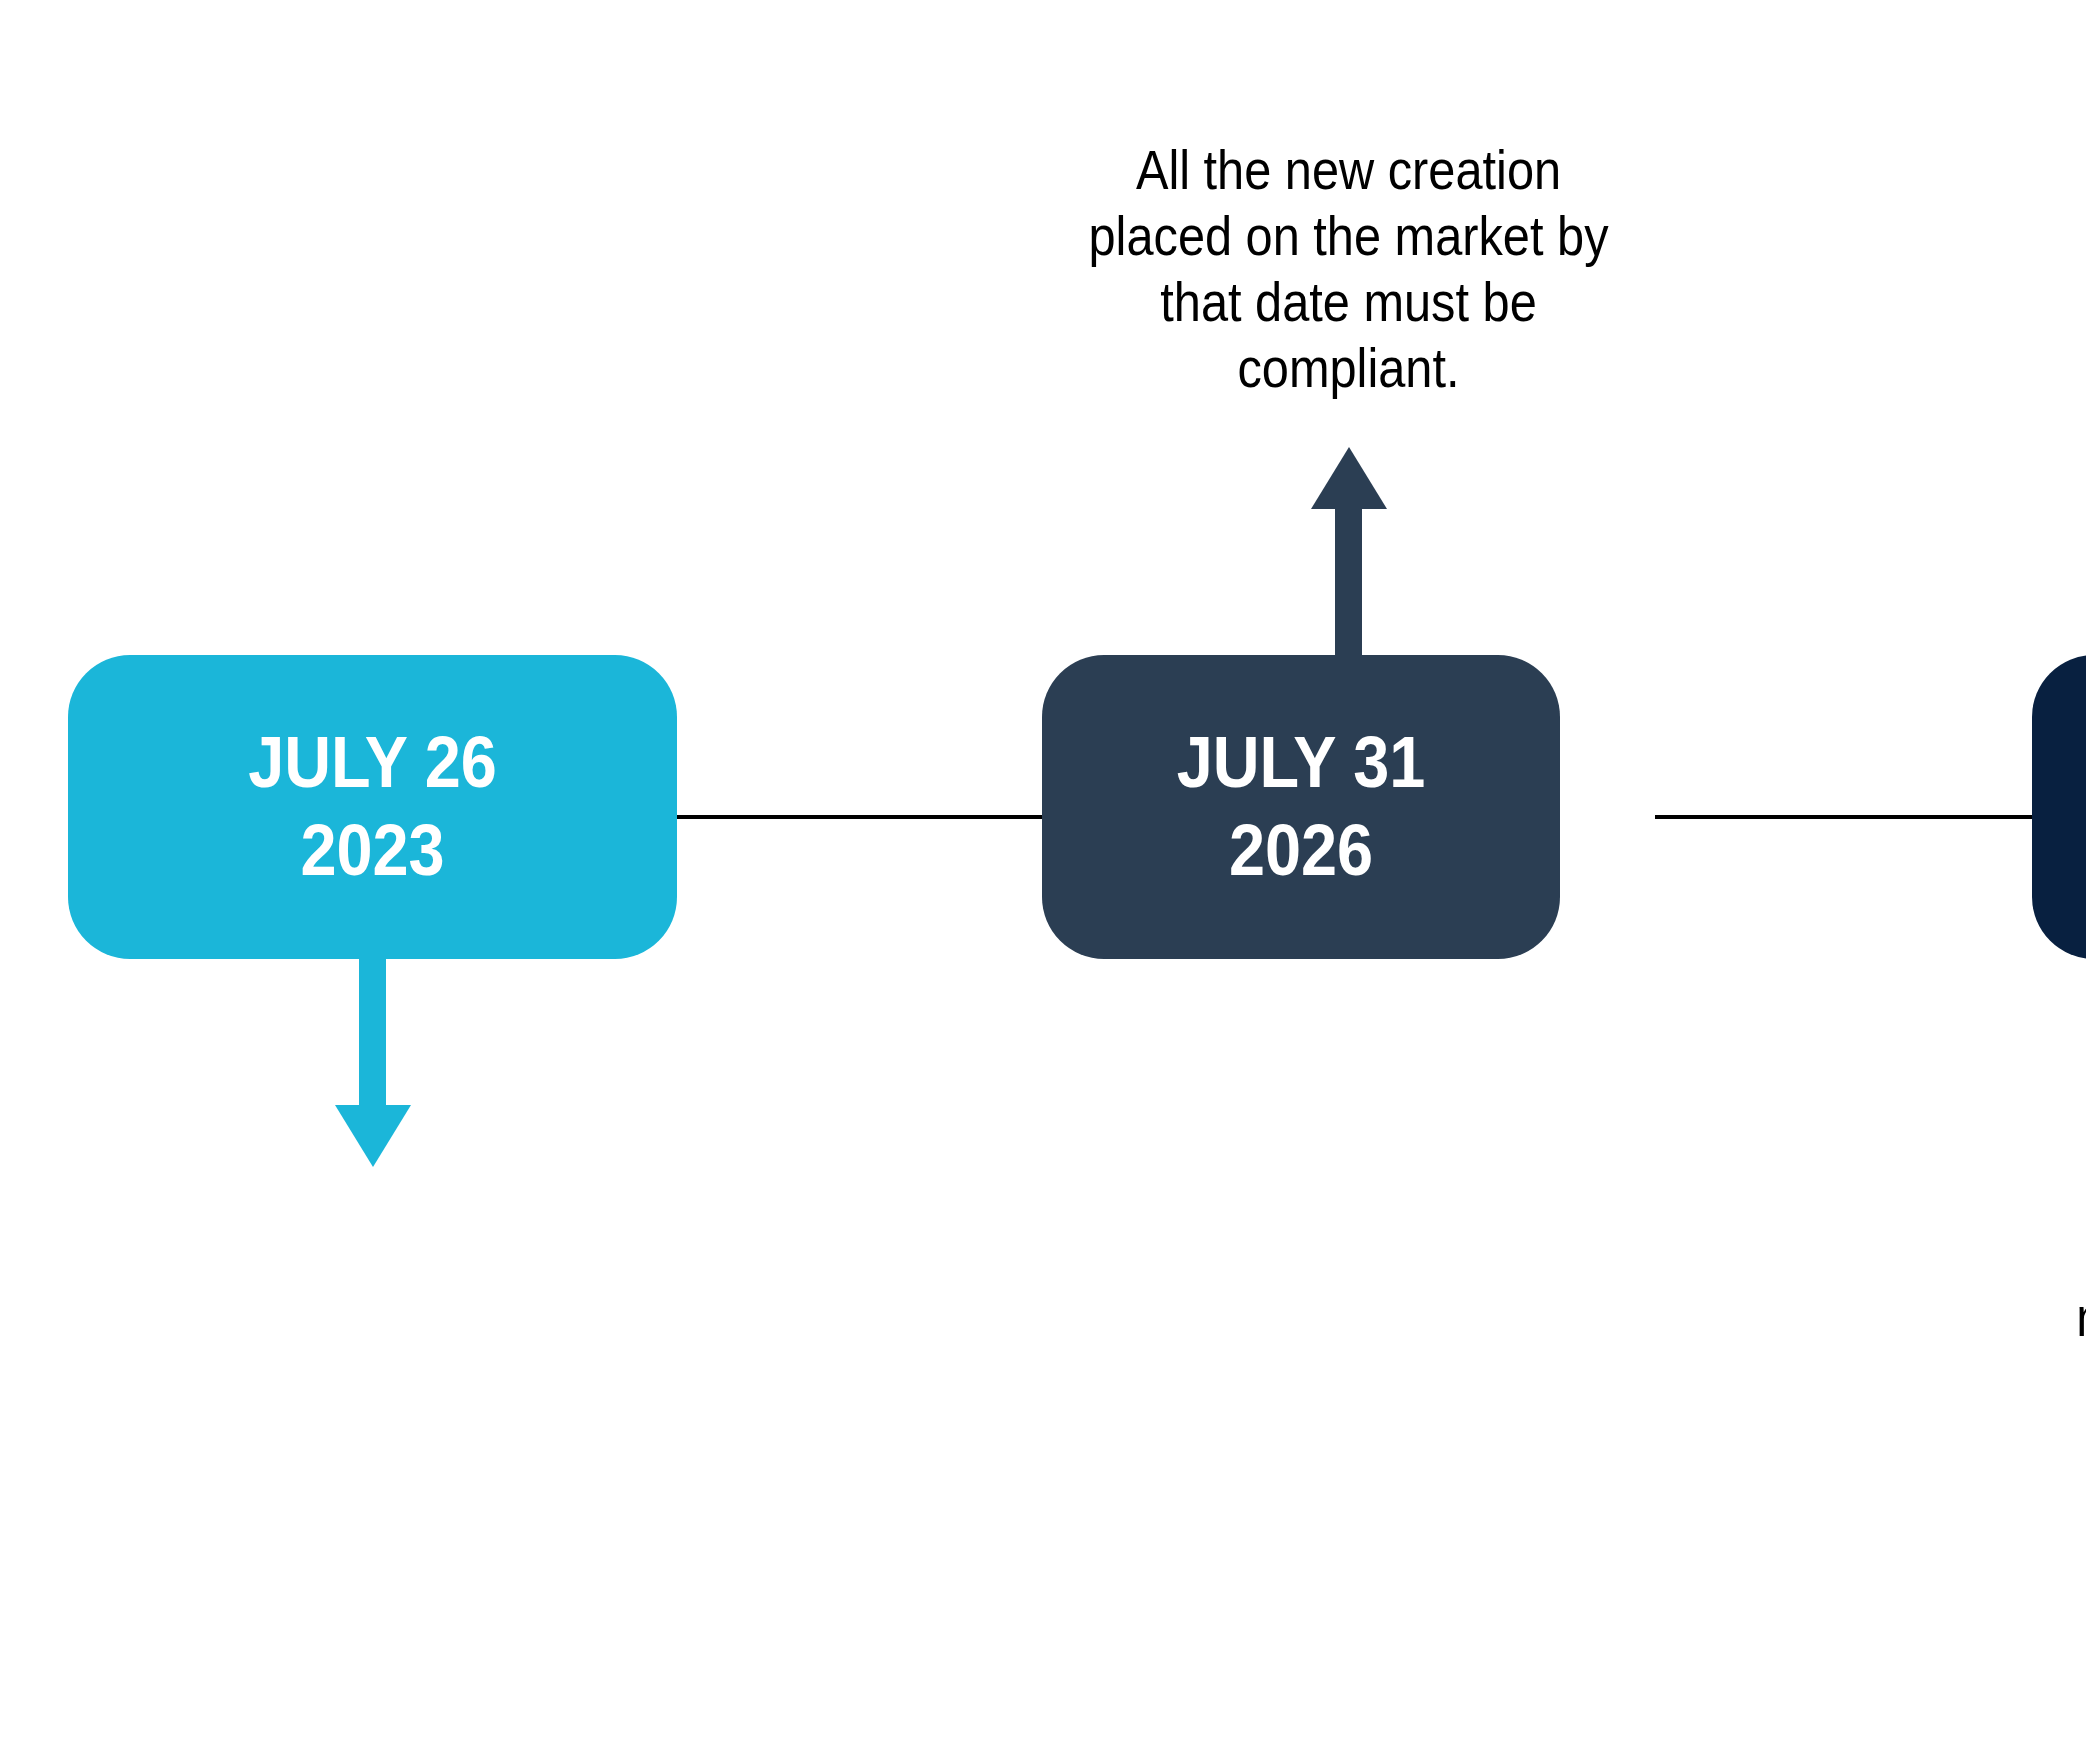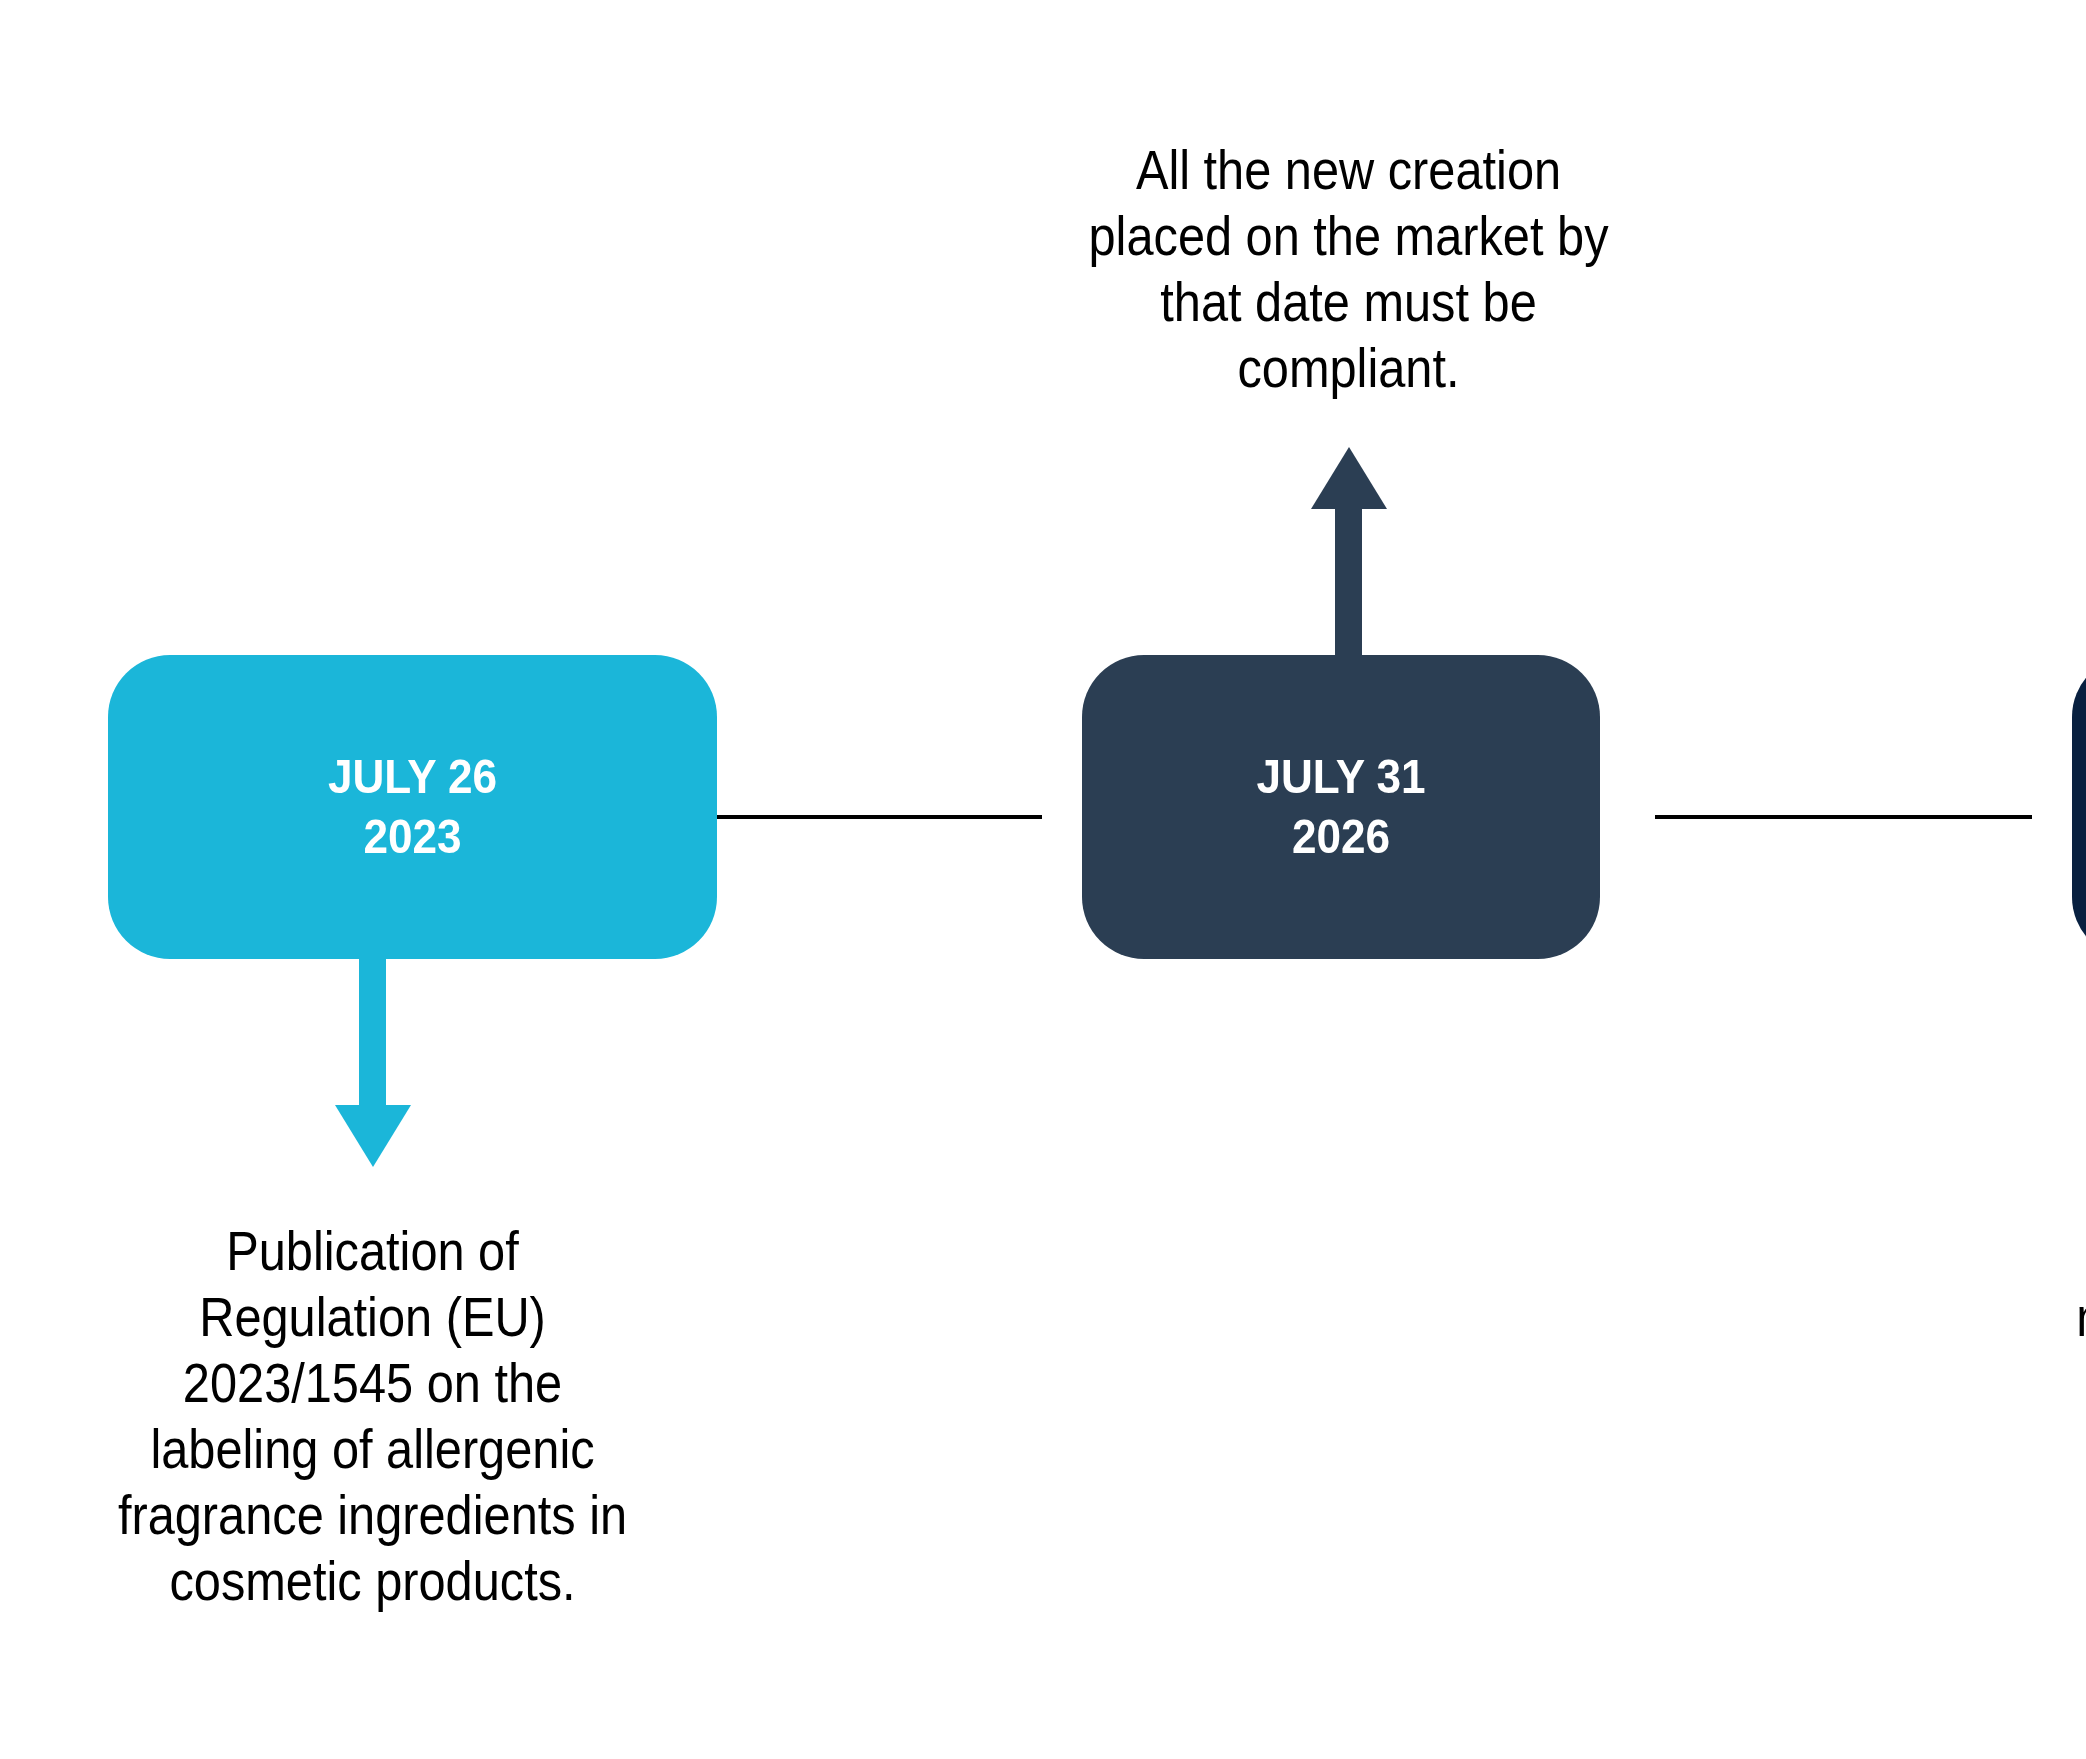--- a/index.html
+++ b/index.html
@@ -39,24 +39,23 @@
     position: absolute;
     top: 655px;
     height: 304px;
     border-radius: 62px;
     display: flex;
     flex-direction: column;
     align-items: center;
     justify-content: center;
     color: var(--date_text);
     font-weight: bold;
-    font-size: 49px;
+    font-size: 72px;
     line-height: 1.22;
     text-align: center;
-    margin-left: 40px;
   }
   #datebox-2023 { left: 68px;  width: 609px; background: var(--cyan); }
   #datebox-2026 { left: 1042px; width: 518px; background: var(--slate); }
   #datebox-2028 { left: 2032px; width: 611px; background: var(--navy); }
   .dateline {
     display: block;
     width: 100%;
     white-space: nowrap;
     transform: scaleX(0.9);
   }
@@ -125,28 +124,20 @@
   <div class="datebox" id="datebox-2028">
     <span class="dateline">JULY 31</span>
     <span class="dateline">2028</span>
   </div>
 
   <div class="arrow" id="arrow-down-2023">
     <div class="stem"></div>
     <div class="head"></div>
   </div>
 
-  <div class="annotation" id="annotation-publication">
-    <span class="line">Publication of</span>
-    <span class="line">Regulation (EU)</span>
-    <span class="line">2023/1545 on the</span>
-    <span class="line">labeling of allergenic</span>
-    <span class="line">fragrance ingredients in</span>
-    <span class="line">cosmetic products.</span>
-  </div>
 
   <div class="annotation" id="annotation-withdrawal">
     <span class="line">Withdrawal from the</span>
     <span class="line">market of non-compliant</span>
     <span class="line">products.</span>
   </div>
 
 </div>
 
 

